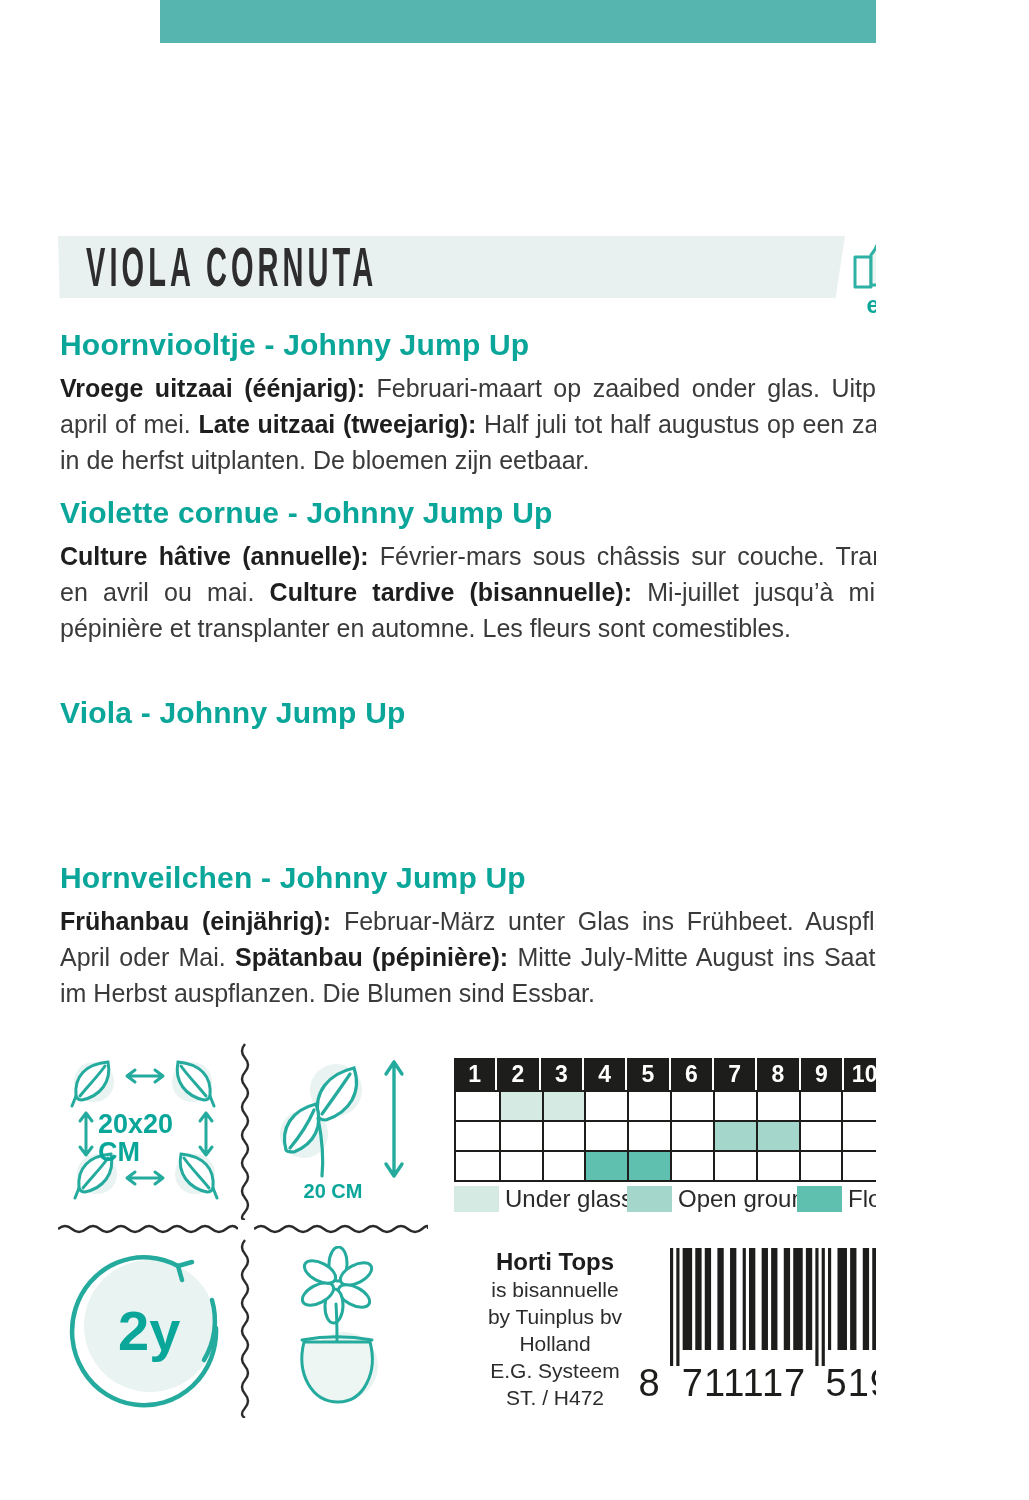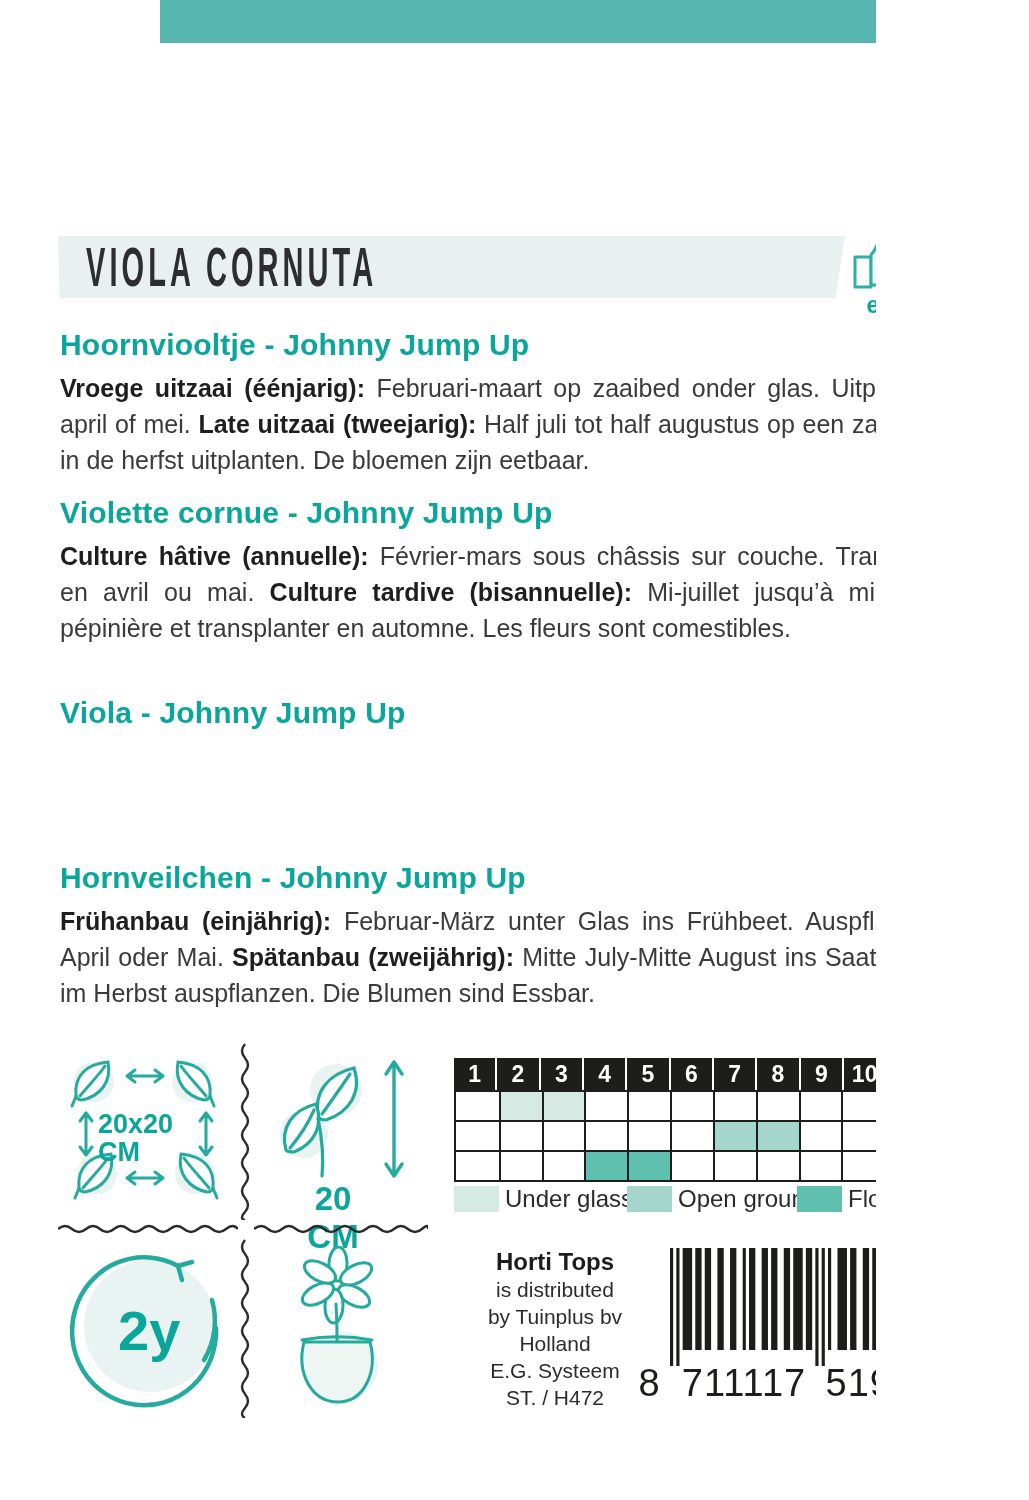--- a/index.html
+++ b/index.html
@@ -15,21 +15,21 @@
   .content{position:absolute;left:60px;width:915px;}
   .content h2{margin:0 0 8px 0;font-size:30px;font-weight:bold;color:#0aa69a;letter-spacing:0.2px;}
   .content p{margin:0;font-size:25px;line-height:36px;text-align:justify;color:#3a3a3a;}
   .content .b{font-weight:bold;color:#1e1e1e;}
   .sec-nl{top:328px;} .sec-fr{top:496px;} .sec-en{top:696px;} .sec-de{top:861px;}
   
   .sp-label{position:absolute;left:98px;top:1110px;width:96px;text-align:left;color:#0aa69a;
             font-weight:bold;font-size:27px;line-height:28px;}
   
   .h-label{position:absolute;left:288px;top:1180px;width:90px;text-align:center;color:#0aa69a;
-           font-weight:bold;font-size:33px;}
+           font-weight:bold;font-size:20px;}
   
   .cal{position:absolute;left:454px;top:1058px;width:518px;}
   .cal-head{display:grid;grid-template-columns:repeat(12,1fr);column-gap:2px;height:32px;background:#fff;}
   .mcell{background:#1d1d1b;color:#fff;font-weight:bold;font-size:23px;display:flex;align-items:center;justify-content:center;}
   .cal-body{border:2px solid #1d1d1b;border-top:none;}
   .crow{display:grid;grid-template-columns:repeat(12,1fr);height:28px;border-top:2px solid #1d1d1b;}
   .ccell{border-left:2px solid #1d1d1b;background:#fff;}
   .ccell:first-child{border-left:none;}
   .legend{position:absolute;left:454px;top:1185px;width:522px;height:28px;}
   .litem{position:absolute;display:flex;align-items:center;}
@@ -74,21 +74,21 @@
   </div>
   <div class="content sec-fr abs">
     <h2>Violette cornue - Johnny Jump Up</h2>
     <p><span class="b">Culture hâtive (annuelle): </span><span>Février-mars sous châssis sur couche. Transplanter en avril ou mai. </span><span class="b">Culture tardive (bisannuelle): </span><span>Mi-juillet jusqu’à mi-août en pépinière et transplanter en automne. Les fleurs sont comestibles.</span></p>
   </div>
   <div class="content sec-en abs">
     <h2>Viola - Johnny Jump Up</h2>
   </div>
   <div class="content sec-de abs">
     <h2>Hornveilchen - Johnny Jump Up</h2>
-    <p><span class="b">Frühanbau (einjährig): </span><span>Februar-März unter Glas ins Frühbeet. Auspflanzen in April oder Mai. </span><span class="b">Spätanbau (zweijährig): </span><span>Mitte July-Mitte August ins Saatbeet und im Herbst auspflanzen. Die Blumen sind Essbar.</span></p>
+    <p><span class="b">Frühanbau (einjährig): </span><span>Februar-März unter Glas ins Frühbeet. Auspflanzen in April oder Mai. </span><span class="b">Spätanbau (pépinière): </span><span>Mitte July-Mitte August ins Saatbeet und im Herbst auspflanzen. Die Blumen sind Essbar.</span></p>
   </div>
 
   <svg class="abs" style="left:70px;top:1056px;" width="54" height="54" viewBox="0 0 54 54">
     <circle cx="24" cy="26" r="20" fill="#e9f3f1"></circle>
     <g stroke="#25ab9e" stroke-width="3" fill="#fff" stroke-linecap="round">
       <path d="M6,40 C4,20 16,8 38,6 C42,26 30,40 12,44 C9,44 7,43 6,40 Z"></path>
       <path d="M10,40 C18,30 28,20 35,10" fill="none"></path>
       <path d="M6,40 L2,50" fill="none"></path>
     </g>
   </svg>
@@ -269,21 +269,21 @@
       <ellipse cx="32" cy="48" rx="9" ry="17" transform="rotate(242 32 48)"></ellipse>
       <ellipse cx="34" cy="26" rx="9" ry="17" transform="rotate(298 34 26)"></ellipse>
       <path d="M50,58 C51,74 51,84 51,94" fill="none"></path>
       <path d="M18,96 C10,128 26,156 52,156 C78,156 92,126 84,96 Z" fill="#eef6f4"></path>
       <path d="M16,94 C38,90 64,90 86,94" fill="none"></path>
     </g>
   </svg>
 
   <div class="dist">
     <div class="name">Horti Tops</div>
-    <div>is distributed</div>
+    <div>is bisannuelle</div>
     <div>by Tuinplus bv</div>
     <div>Holland</div>
     <div>E.G. Systeem</div>
     <div>ST. / H472</div>
   </div>
 
   <div class="barcode">
     <svg id="barcode-svg" width="348" height="156" viewBox="0 0 348 156">
       <g id="barcode-bars">
           <rect x="40.00" y="2" width="3.16" height="118" fill="#1d1d1b"></rect>

